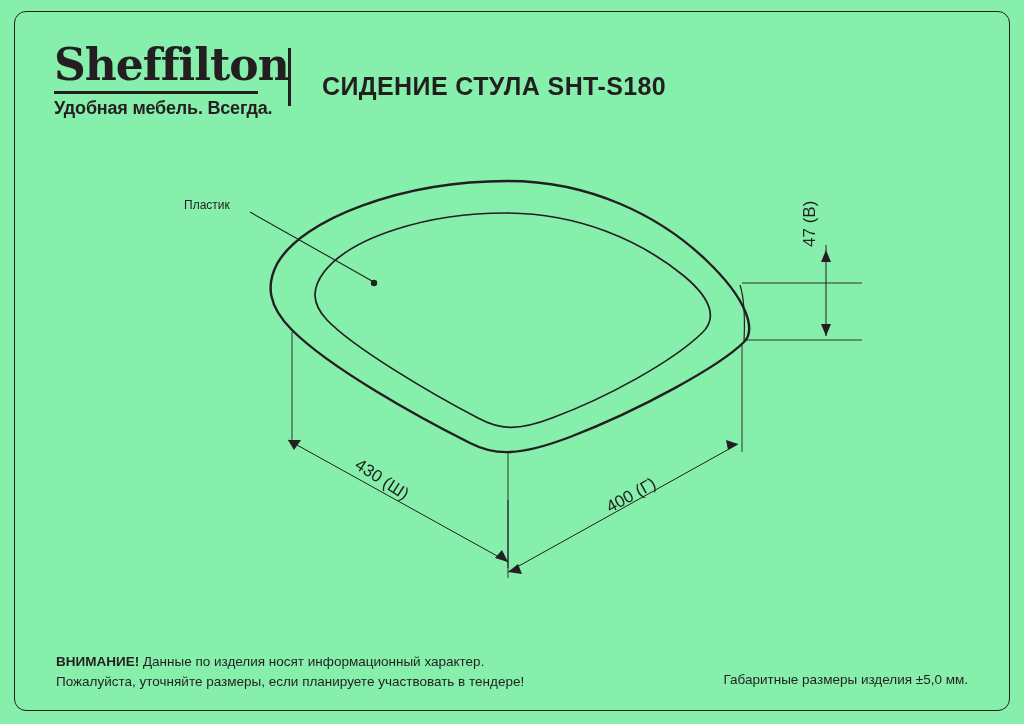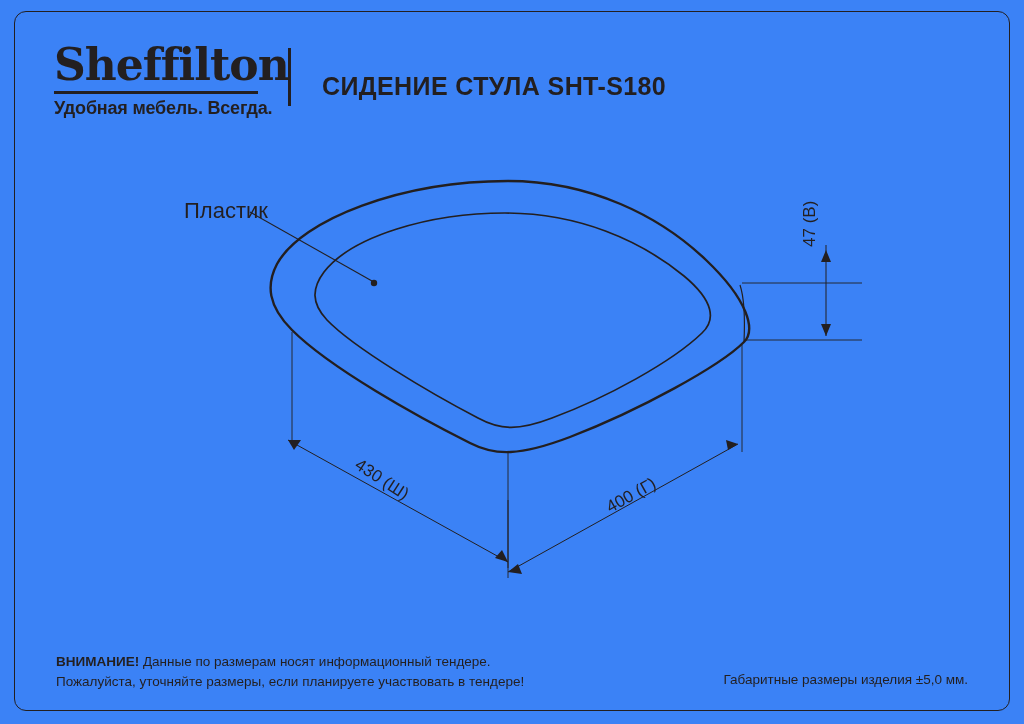--- a/index.html
+++ b/index.html
@@ -7,21 +7,21 @@
     padding: 0;
     background: #ffffff;
   }
   body {
     font-family: "Liberation Sans", sans-serif;
   }
   #page {
     position: relative;
     width: 1024px;
     height: 724px;
-    background: #3b82f6;
+    background: #86efac;
     overflow: hidden;
   }
   .frame {
     position: absolute;
     left: 14px;
     top: 11px;
     width: 996px;
     height: 700px;
     border: 1.5px solid #231f20;
     border-radius: 12px;
@@ -86,21 +86,21 @@
     top: 0;
     width: 1024px;
     height: 724px;
   }
 
   .callout-label {
     position: absolute;
     left: 184px;
     top: 198px;
     font-family: "Liberation Sans", sans-serif;
-    font-size: 22px;
+    font-size: 12px;
     color: #231f20;
     white-space: nowrap;
   }
 
   .dim-w {
     position: absolute;
     left: 362px;
     top: 455px;
     font-family: "Liberation Sans", sans-serif;
     font-size: 17px;
@@ -213,18 +213,18 @@
     <polygon points="826,250 821,262 831,262" fill="#231f20"></polygon>
     <polygon points="826,336 821,324 831,324" fill="#231f20"></polygon>
   </svg>
 
   <div class="callout-label">Пластик</div>
   <div class="dim-w">430 (Ш)</div>
   <div class="dim-d">400 (Г)</div>
   <div class="dim-h">47 (В)</div>
 
   <div class="footer-left">
-    <div><b>ВНИМАНИЕ!</b><span> Данные по размерам носят информационный тендере.</span></div>
+    <div><b>ВНИМАНИЕ!</b><span> Данные по изделия носят информационный характер.</span></div>
     <div>Пожалуйста, уточняйте размеры, если планируете участвовать в тендере!</div>
   </div>
   <div class="footer-right">Габаритные размеры изделия ±5,0 мм.</div>
 
 </div>
 
 </body></html>

